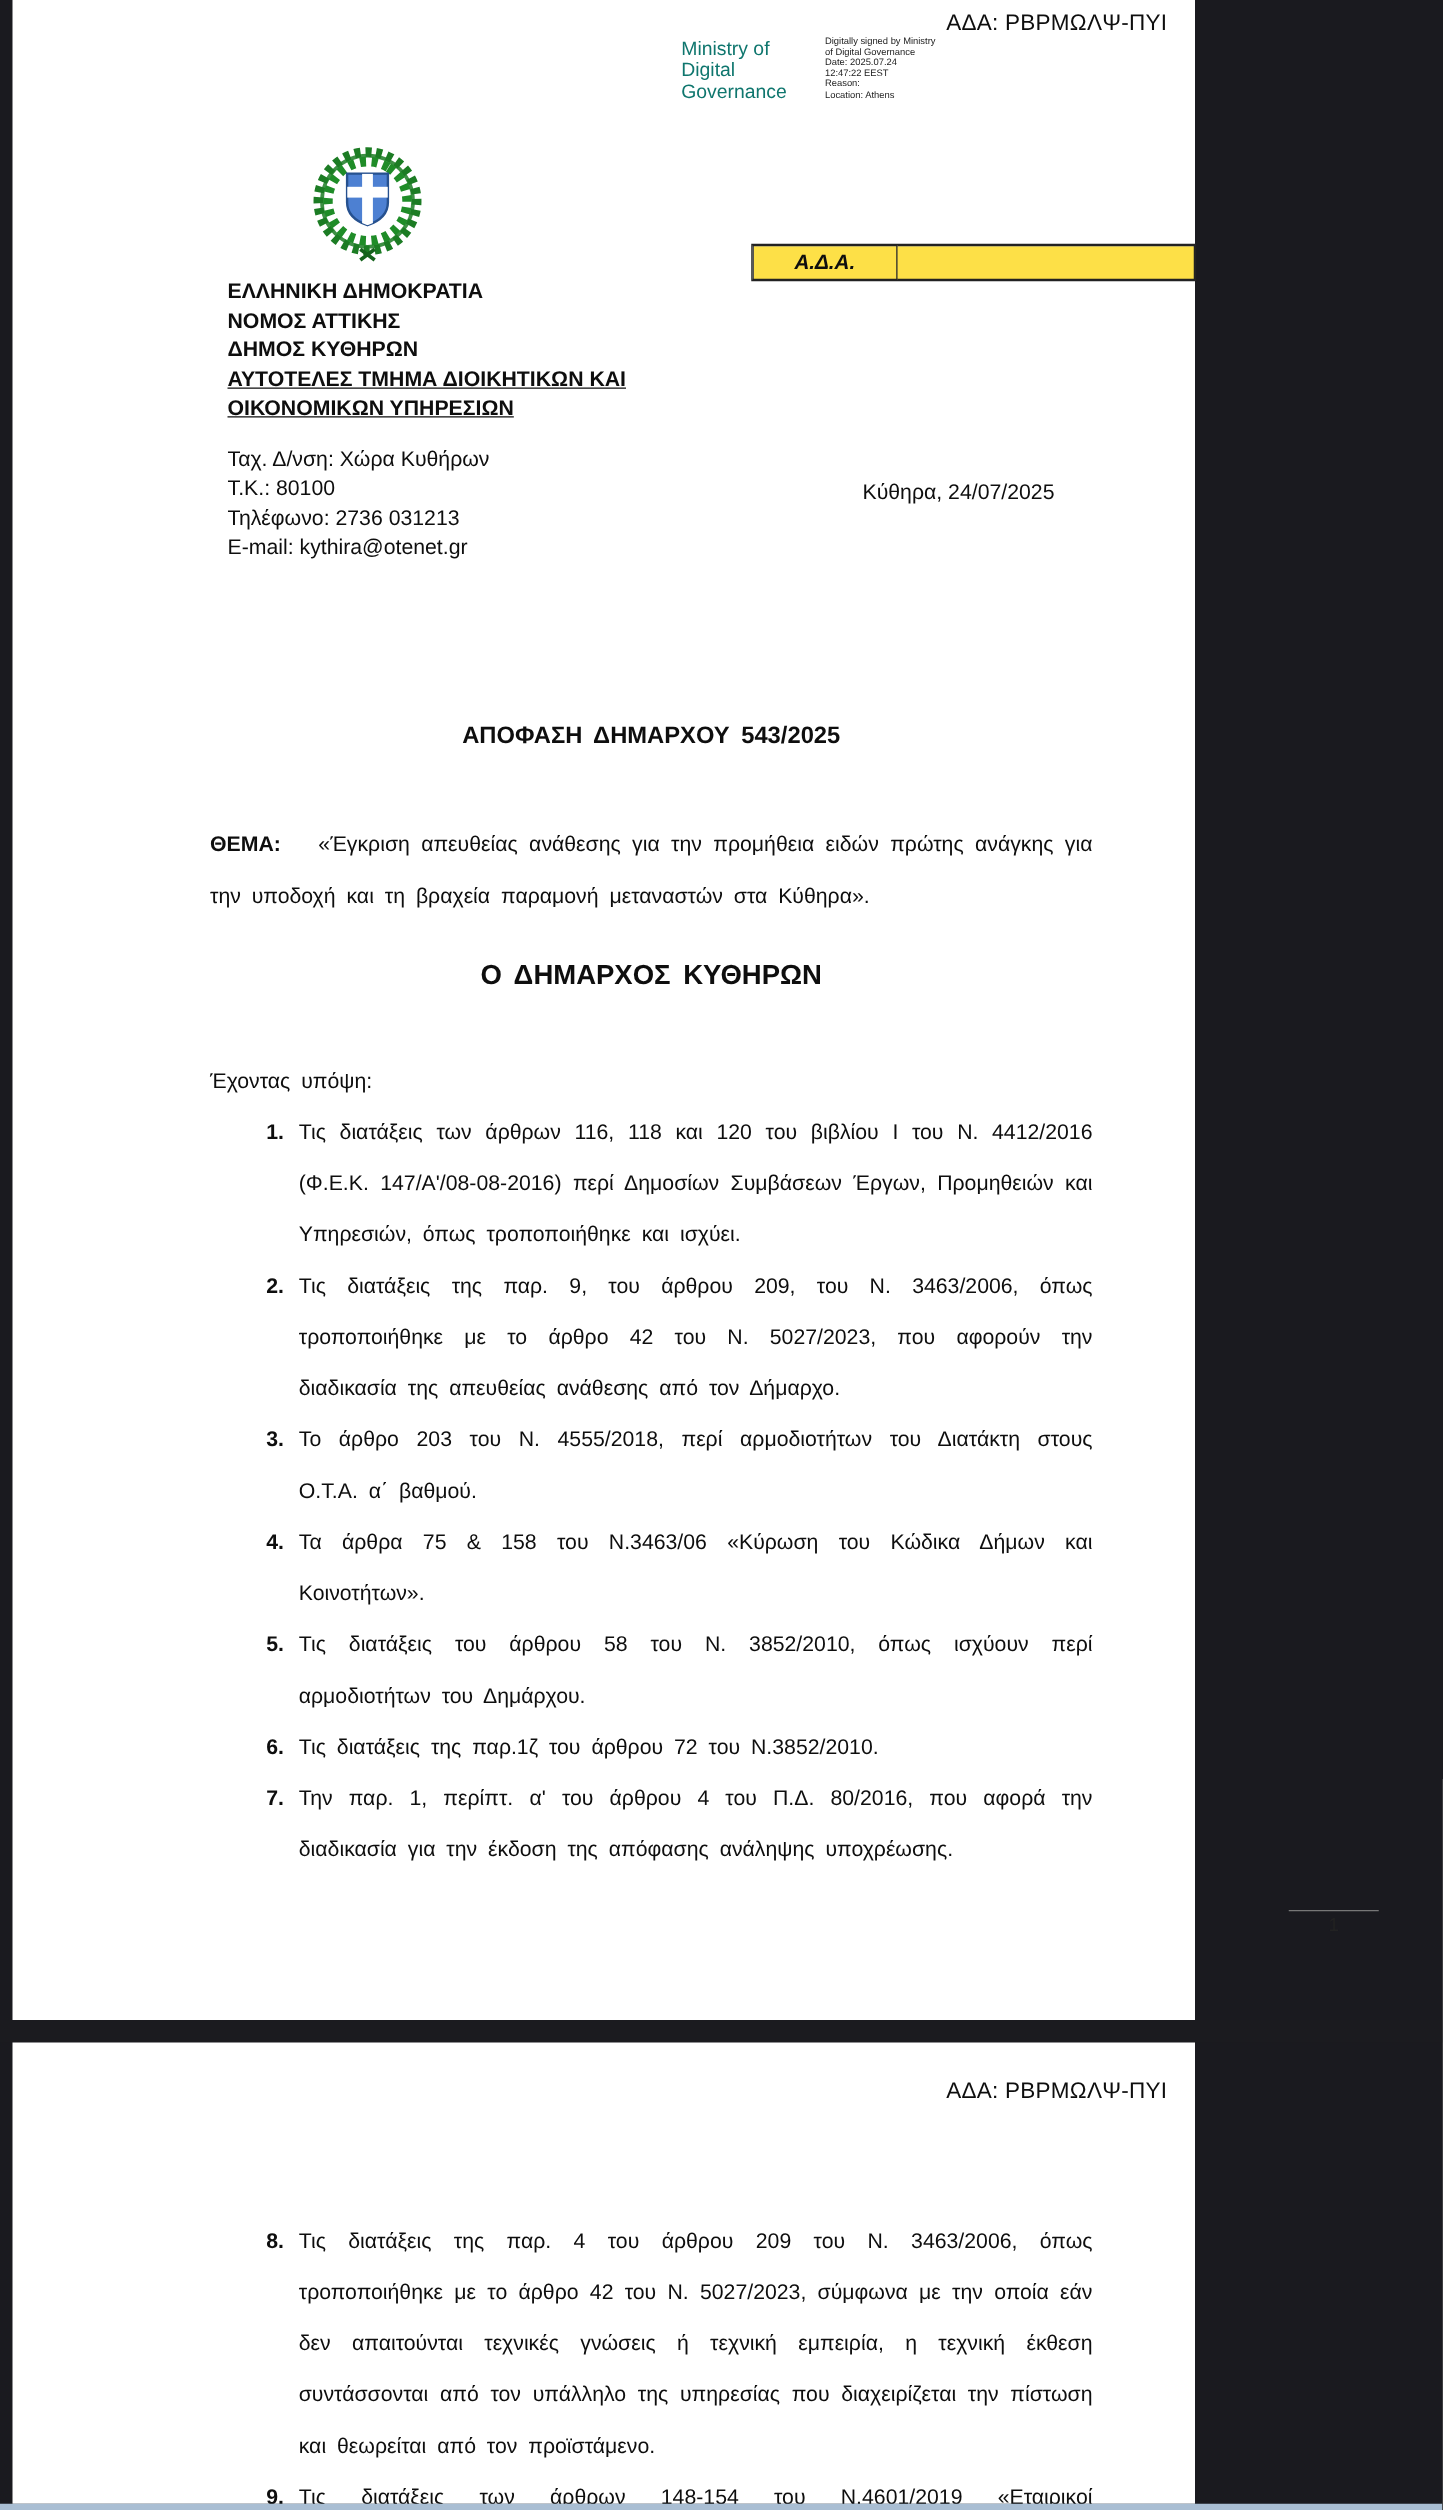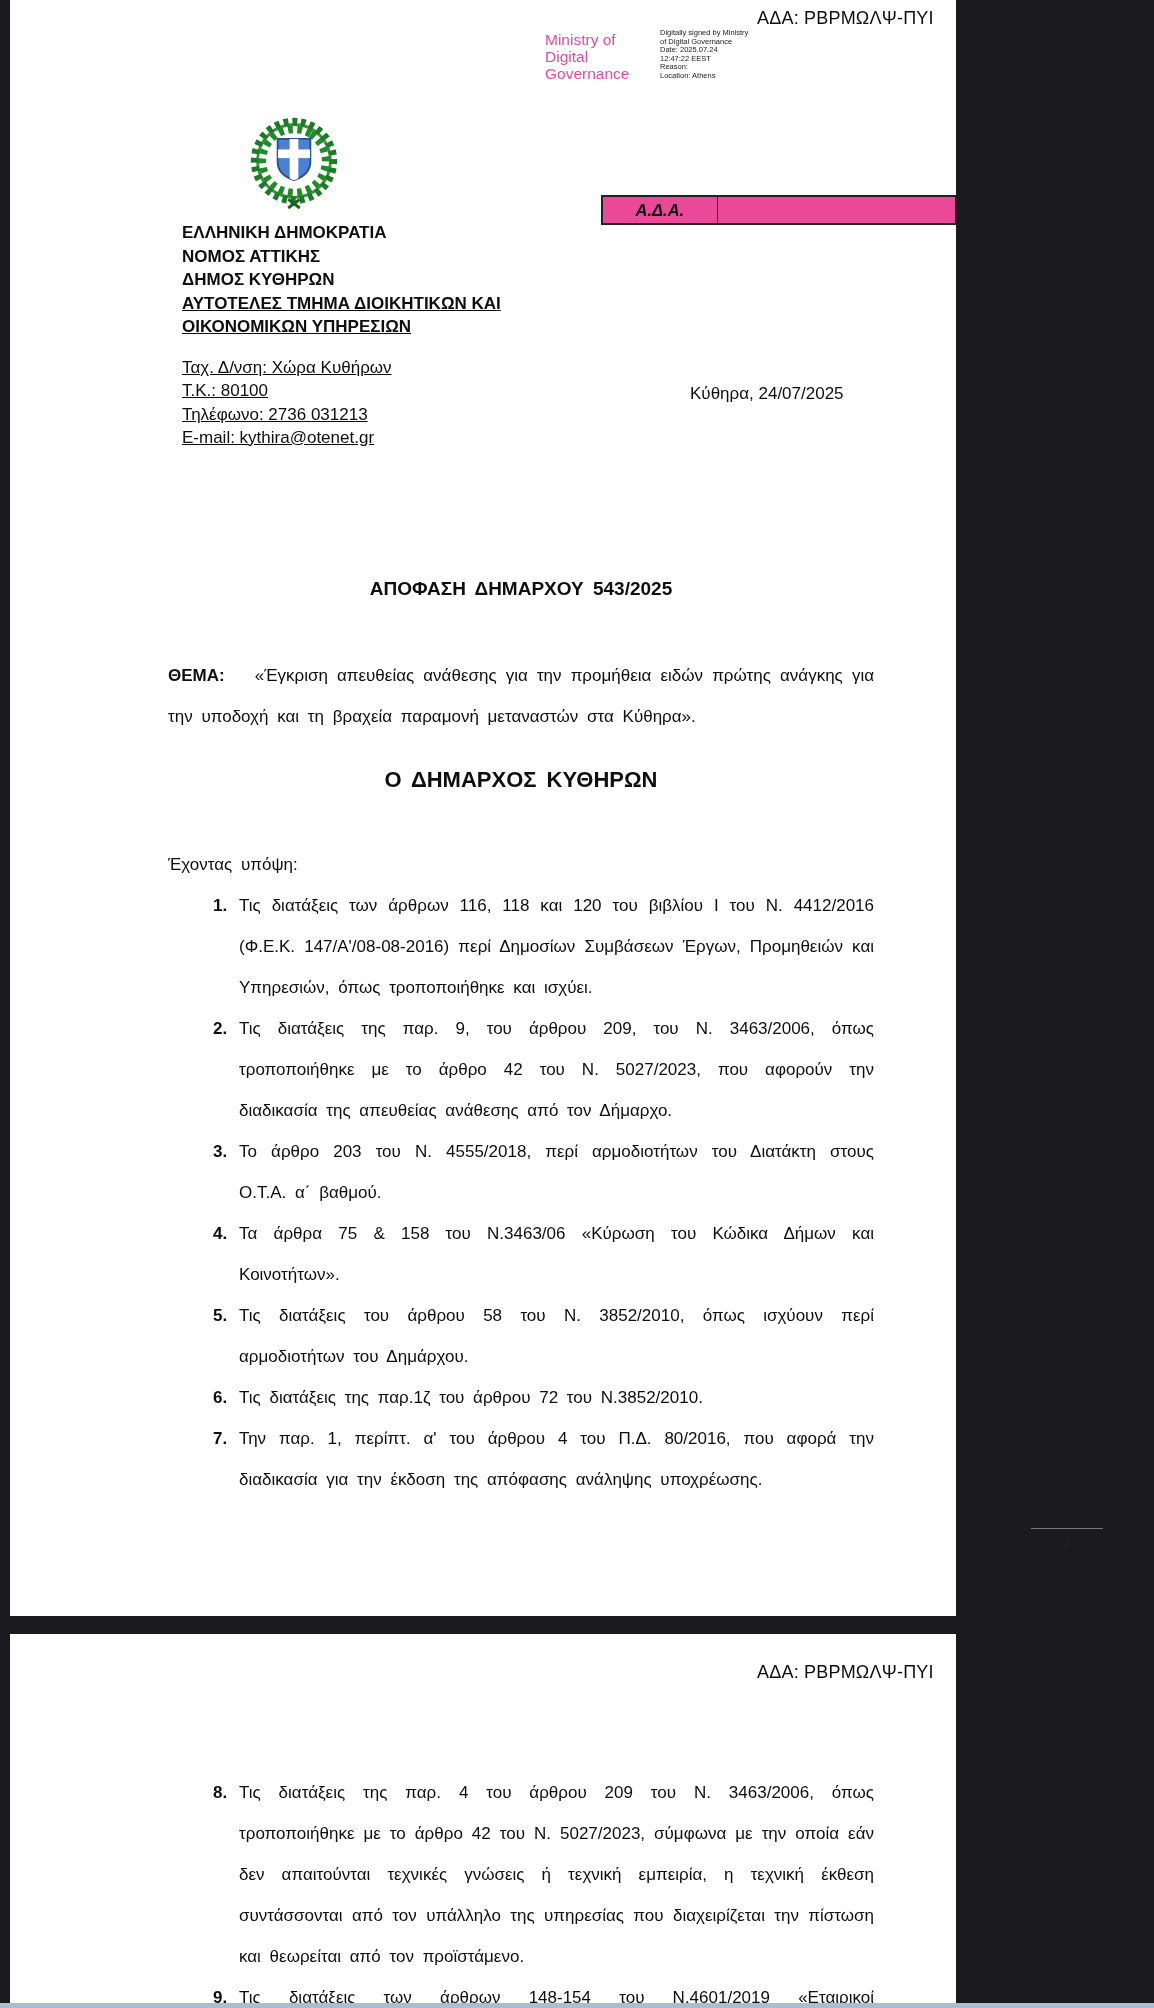--- a/index.html
+++ b/index.html
@@ -12,33 +12,33 @@
   .gap-band{position:absolute;left:0;top:1616px;width:1154px;height:18px;background:#1b1b1f;}
   .bottom-strip{position:absolute;left:0;top:2003px;width:1154px;height:5px;background:#a9bed3;}
 
   .abs{position:absolute;}
   .b{font-weight:700;}
   .u{text-decoration:underline;}
 
   
   .ada-code{left:747px;top:8px;font-size:18px;letter-spacing:.2px;}
   .ada-code.p2{top:28px;}
-  .ministry{left:535px;top:31px;font-size:15.5px;line-height:17px;color:#ec4899;}
+  .ministry{left:535px;top:31px;font-size:15.5px;line-height:17px;color:#0f766e;}
   .sig-details{left:650px;top:29px;font-size:7.5px;line-height:8.6px;color:#222;width:110px;}
 
   
   .emblem{left:236px;top:110px;width:96px;height:100px;}
 
   
   .org{left:172px;top:221px;font-size:17px;line-height:23.5px;font-weight:700;white-space:nowrap;}
-  .contact{left:172px;top:356px;font-size:17px;line-height:23.3px;white-space:nowrap;text-decoration:underline;}
+  .contact{left:172px;top:356px;font-size:17px;line-height:23.3px;white-space:nowrap;}
 
   
   .adatable{left:592px;top:196px;border-collapse:collapse;}
-  .adatable td{border:1px solid #222;background:#ec4899;height:26px;padding:0 20px;}
+  .adatable td{border:1px solid #222;background:#fde047;height:26px;padding:0 20px;}
   .adatable .lbl{width:86px;text-align:center;font-weight:700;font-style:italic;font-size:16.5px;}
   .adatable .val{width:294px;}
   .adatable{outline:1px solid #222;}
 
   .place-date{left:680px;top:384px;font-size:17px;}
 
   
   .content{left:158px;top:568px;width:706px;font-size:17px;line-height:41px;word-spacing:4px;}
   .content2{left:158px;top:1772px;width:706px;font-size:17px;line-height:41px;word-spacing:4px;}
   .decision-title{text-align:center;font-weight:700;font-size:19px;margin:0;}

